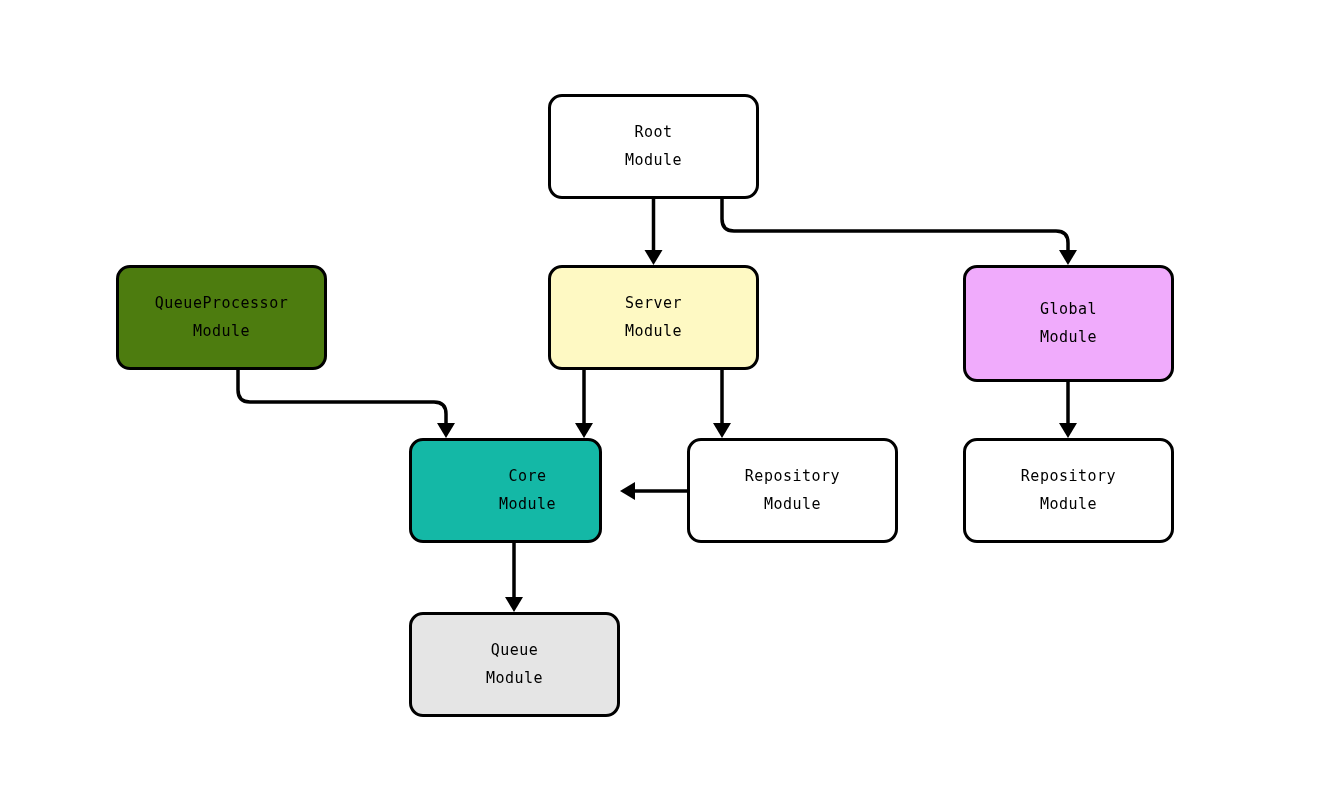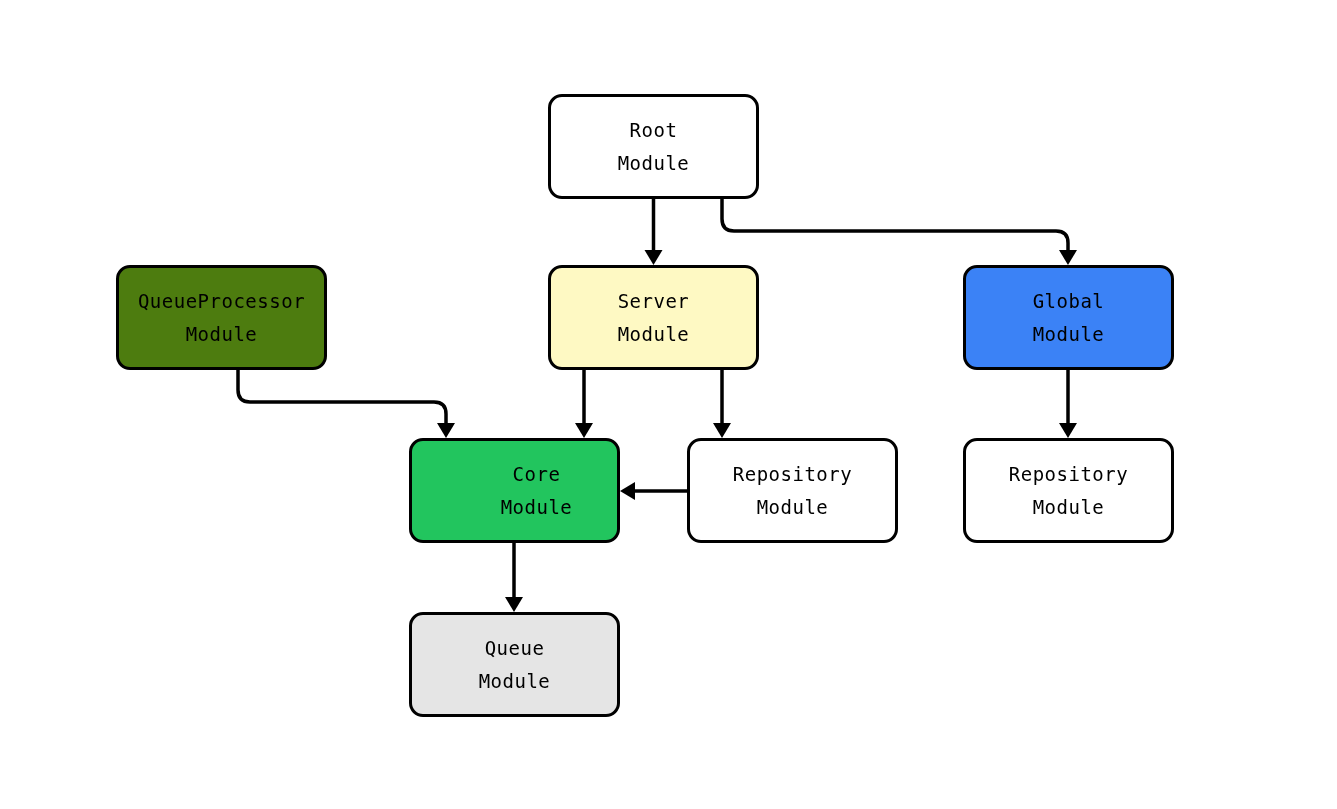--- a/index.html
+++ b/index.html
@@ -29,21 +29,21 @@
     box-sizing: border-box;
     background: #ffffff;
     border: 3.5px solid #000000;
     border-radius: 14px;
     display: flex;
     flex-direction: column;
     align-items: center;
     justify-content: center;
     text-align: center;
     color: #000000;
-    font-size: 19px;
+    font-size: 15px;
     line-height: 1.28;
     letter-spacing: 0.5px;
     z-index: 2;
     gap: 9px;
   }
   .node .line1, .node .line2 {
     display: block;
     white-space: pre;
   }
 </style>
@@ -93,25 +93,25 @@
         <span class="line2">Module</span>
       </div>
       <div class="node" style="left: 116px; top: 265px; width: 211px; height: 105px; border-color: rgb(0, 0, 0); background: #4d7c0f;">
         <span class="line1">QueueProcessor</span>
         <span class="line2">Module</span>
       </div>
       <div class="node" style="left: 548px; top: 265px; width: 211px; height: 105px; border-color: rgb(0, 0, 0); background: #fef9c3;">
         <span class="line1">Server</span>
         <span class="line2">Module</span>
       </div>
-      <div class="node" style="left: 963px; top: 265px; width: 211px; height: 105px; border-color: rgb(0, 0, 0); background: #3b82f6;">
+      <div class="node" style="left: 963px; top: 265px; width: 211px; height: 117px; border-color: rgb(0, 0, 0); background: #f0abfc;">
         <span class="line1">Global</span>
         <span class="line2">Module</span>
       </div>
-      <div class="node" style="left: 409px; top: 438px; width: 211px; height: 105px; border-color: rgb(0, 0, 0); background: #22c55e; padding-left: 44px;">
+      <div class="node" style="left: 409px; top: 438px; width: 193px; height: 105px; border-color: rgb(0, 0, 0); background: #14b8a6; padding-left: 44px;">
         <span class="line1">Core</span>
         <span class="line2">Module</span>
       </div>
       <div class="node" style="left: 687px; top: 438px; width: 211px; height: 105px; border-color: rgb(0, 0, 0); background: rgb(255, 255, 255);">
         <span class="line1">Repository</span>
         <span class="line2">Module</span>
       </div>
       <div class="node" style="left: 963px; top: 438px; width: 211px; height: 105px; border-color: rgb(0, 0, 0); background: rgb(255, 255, 255); text-align: center;">
         <span class="line1">Repository</span>
         <span class="line2">Module</span>

